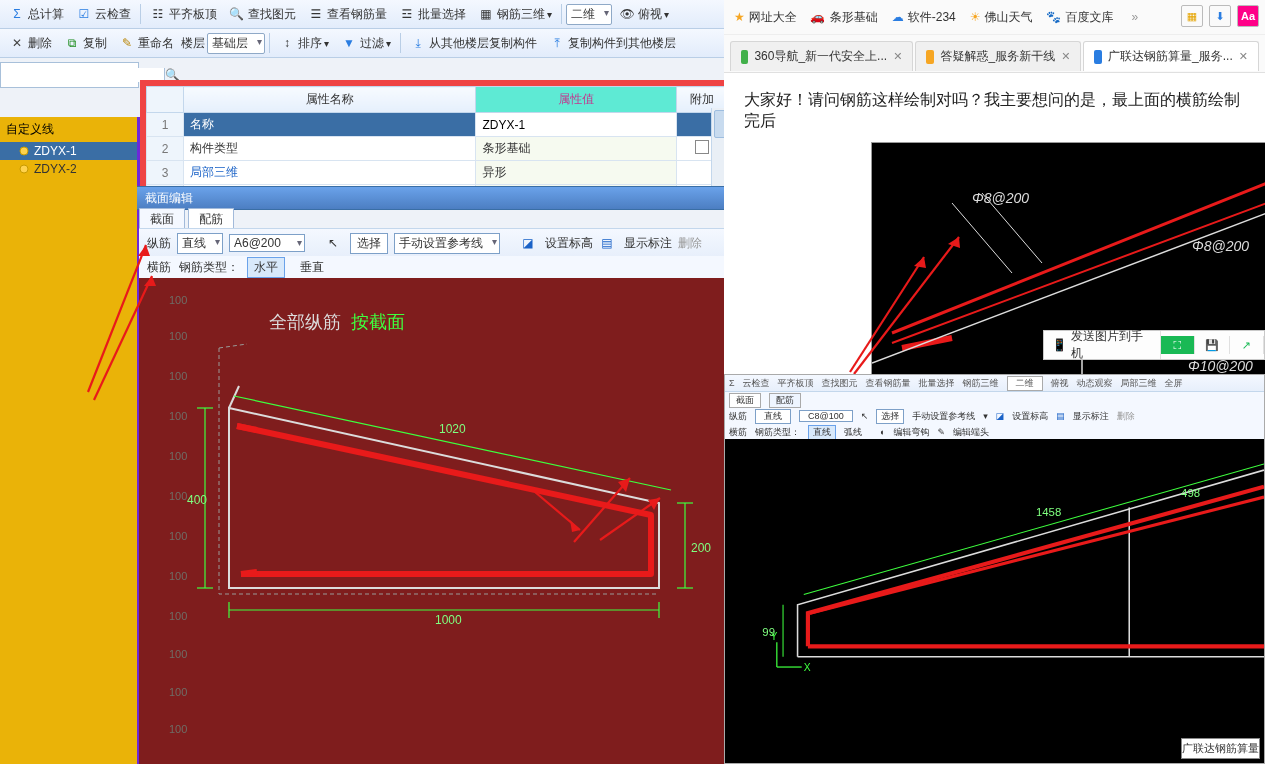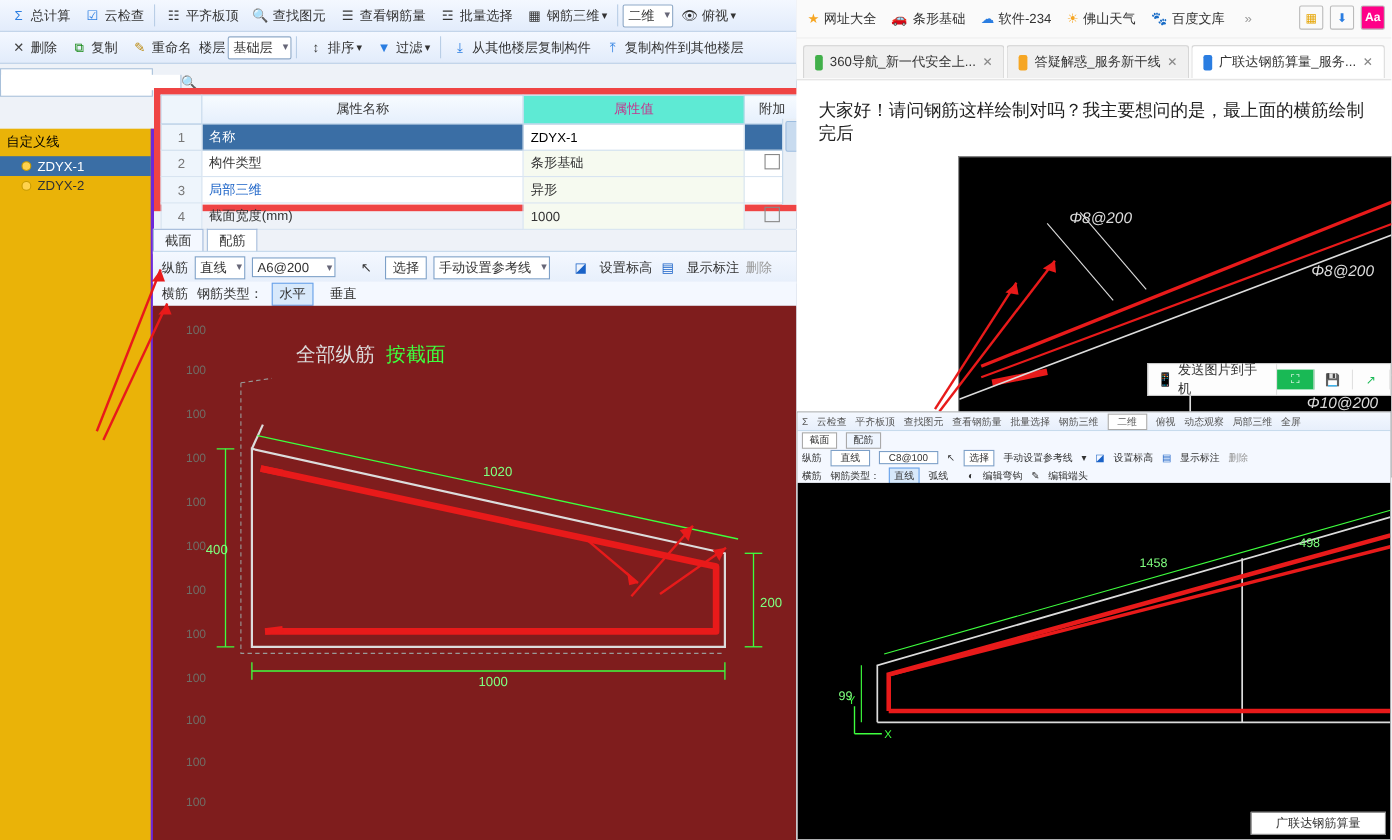--- a/index.html
+++ b/index.html
@@ -154,21 +154,21 @@
 .img-tools .it { padding:0 8px; border-right:1px solid #e0e0e0; display:flex; align-items:center; gap:4px; height:100%; }
 .img-tools .sq { width:18px; height:18px; display:flex; align-items:center; justify-content:center; font-size:11px; }
 
 
 .embed2 { position:absolute; left:0; right:0; top:444px; bottom:0; border:1px solid #aaa; background:#f4f8ff; overflow:hidden;}
 .embed2 .e-tb { height:16px; background:linear-gradient(#f4f8ff,#e7effb); border-bottom:1px solid #c3d7ec; font-size:9px; color:#555; padding:0 4px; display:flex; gap:8px; align-items:center; white-space:nowrap; }
 .embed2 .e-sub { height:16px; background:#f4f8ff; font-size:9px; display:flex; gap:8px; align-items:center; padding:0 4px;}
 .embed2 .e-cad { position:absolute; top:64px; left:0; right:0; bottom:0; background:#000; }
 .embed2 .e-cad svg { position:absolute; inset:0; }
 
-.watermark { position:absolute; right:4px; bottom:4px; border:1px solid #888; background:#fff; padding:2px 22px; font-size:11px; color:#333; }
+.watermark { position:absolute; right:4px; bottom:4px; border:1px solid #888; background:#fff; padding:2px 0; font-size:11px; color:#333; }
 
 
 .mini-icons { position:absolute; right:6px; top:5px; display:flex; gap:6px; }
 .mini-icons .mi { width:20px; height:20px; border:1px solid #bbb; border-radius:2px; display:flex; align-items:center; justify-content:center; font-size:11px; }
 
 
 .cad .cadlabel { position:absolute; font-size:18px; font-family:"Microsoft YaHei"; white-space:nowrap; }
 
 </style>
 </head>
@@ -313,20 +313,21 @@
           <td class="valcol">1000</td>
           <td style="text-align:center"><span style="border:1px solid #888;display:inline-block;width:12px;height:12px"></span></td>
         </tr>
       </tbody>
         </table>
       <div class="scrollbar">
           <div class="thumb"></div>
         </div>
     </div>
 
+    <div class="sec-title">截面编辑</div>
 
     <div class="sec-tabs">
       <span class="tab">截面</span>
       <span class="tab active">配筋</span>
     </div>
 
     <div class="sec-tb1">
       <span class="lbl">纵筋</span>
       <div class="combo"><span>直线</span></div>
       <div class="combo" style="min-width:54px"><span>A6@200</span></div>

